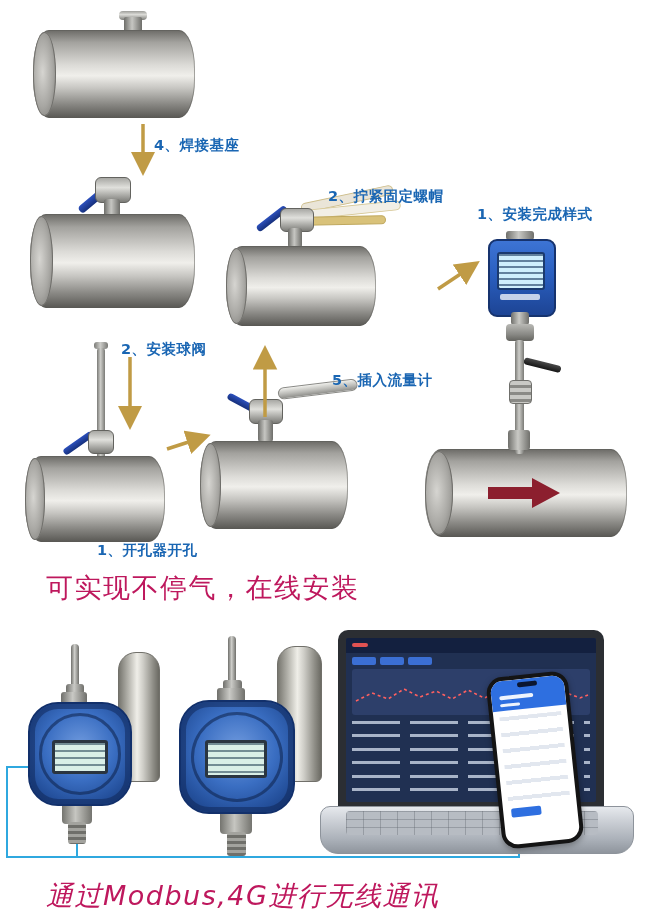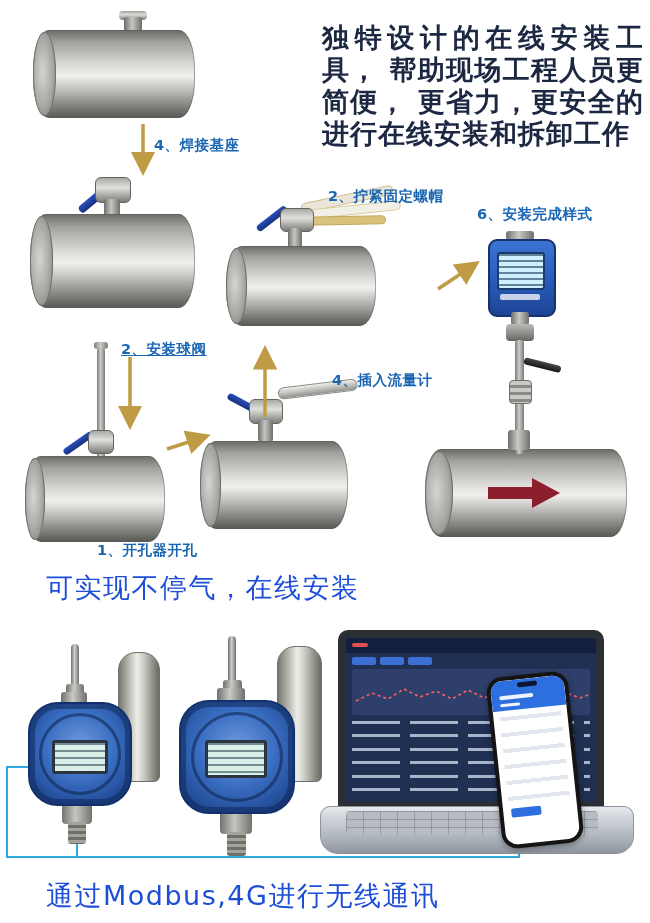--- a/index.html
+++ b/index.html
@@ -4,21 +4,21 @@
 <style>
   html,body{margin:0;padding:0;background:#ffffff;}
   .stage{position:relative;width:650px;height:923px;background:#ffffff;overflow:hidden;
          font-family:"DejaVu Sans","Liberation Sans",sans-serif;}
   .abs{position:absolute;}
 
   
   .intro{position:absolute;left:322px;top:22px;width:322px;font-size:27px;line-height:32px;
          font-weight:600;color:#1c2742;text-align:justify;letter-spacing:1px;}
   .step-label{position:absolute;font-size:14.5px;font-weight:700;color:#1a66b3;letter-spacing:.5px;white-space:nowrap;}
-  .caption{position:absolute;font-size:27px;color:#1d4ed8;letter-spacing:1.5px;white-space:nowrap;}
+  .caption{position:absolute;font-size:27px;color:#be185d;letter-spacing:1.5px;white-space:nowrap;}
 
   
   .pipe{position:absolute;border-radius:16px/44%;
         background:linear-gradient(180deg,#6b6a66 0%,#a3a29e 14%,#dcdbd7 40%,#f0efeb 52%,#c7c6c2 66%,#8a8985 84%,#585753 100%);
         box-shadow:inset 0 0 0 1px rgba(90,90,86,.5);}
   .pipe::before{content:"";position:absolute;left:0;top:2%;bottom:2%;width:14%;border-radius:50%;
         background:radial-gradient(ellipse at 42% 48%,#d6d5d1 0%,#a8a7a3 55%,#73726e 100%);
         box-shadow:inset 0 0 0 1px #6e6d69;}
 
   
@@ -87,21 +87,20 @@
 
   .wire{position:absolute;background:#2fa8df;}
 </style>
 </head>
 <body>
 
 <div class="stage">
 
   <div class="abs" style="left:0;top:0;width:650px;height:622px;">
 
-    <div class="intro">独特设计的在线安装工具， 帮助现场工程人员更简便， 更省力，更安全的进行在线安装和拆卸工作</div>
 
     <div class="abs metal-h" style="left:119px;top:11px;width:28px;height:9px;border-radius:4px;"></div>
     <div class="abs metal-v" style="left:124px;top:17px;width:18px;height:17px;border-radius:2px;"></div>
     <div class="pipe" style="left:33px;top:30px;width:162px;height:88px;"></div>
 
     <div class="handle-blue" style="left:70px;top:180px;width:42px;height:8px;transform:rotate(-40deg);transform-origin:100% 50%;"></div>
     <div class="valve-body" style="left:95px;top:177px;width:34px;height:24px;"></div>
     <div class="valve-stem" style="left:104px;top:199px;width:16px;height:18px;"></div>
     <div class="pipe" style="left:30px;top:214px;width:165px;height:94px;"></div>
 
@@ -145,25 +144,25 @@
       </defs>
       <line x1="143" y1="124" x2="143" y2="169" stroke="#c09b45" stroke-width="3.5" marker-end="url(#ah)"></line>
       <line x1="130" y1="357" x2="130" y2="423" stroke="#c09b45" stroke-width="3.5" marker-end="url(#ah)"></line>
       <line x1="167" y1="449" x2="204" y2="437" stroke="#c09b45" stroke-width="3.5" marker-end="url(#ah)"></line>
       <line x1="265" y1="417" x2="265" y2="352" stroke="#c09b45" stroke-width="3.5" marker-end="url(#ah)"></line>
       <line x1="438" y1="289" x2="474" y2="265" stroke="#c09b45" stroke-width="3.5" marker-end="url(#ah)"></line>
       <polygon points="488,487 532,487 532,478 560,493 532,508 532,499 488,499" fill="#8c1f2e"></polygon>
     </svg>
 
     <div class="step-label" style="left:154px;top:136px;">4、焊接基座</div>
-    <div class="step-label" style="left:121px;top:340px;text-decoration:underline;">2、安装球阀</div>
+    <div class="step-label" style="left:121px;top:340px;">2、安装球阀</div>
     <div class="step-label" style="left:97px;top:541px;">1、开孔器开孔</div>
-    <div class="step-label" style="left:332px;top:371px;">4、插入流量计</div>
+    <div class="step-label" style="left:332px;top:371px;">5、插入流量计</div>
     <div class="step-label" style="left:328px;top:187px;">2、拧紧固定螺帽</div>
-    <div class="step-label" style="left:477px;top:205px;">6、安装完成样式</div>
+    <div class="step-label" style="left:477px;top:205px;">1、安装完成样式</div>
   </div>
 
   <div class="caption" style="left:46px;top:570px;">可实现不停气，在线安装</div>
 
   <div class="abs" style="left:0;top:622px;width:650px;height:255px;">
 
     <div class="wire" style="left:6px;top:144px;width:26px;height:2px;"></div>
     <div class="wire" style="left:6px;top:144px;width:2px;height:92px;"></div>
     <div class="wire" style="left:6px;top:234px;width:514px;height:2px;"></div>
     <div class="wire" style="left:518px;top:206px;width:2px;height:30px;"></div>
@@ -209,15 +208,15 @@
     <div class="phone" style="left:494px;top:52px;">
       <div class="phone-header"></div>
       <div class="phone-island"></div>
       <div class="phone-hline" style="left:8px;top:15px;width:34px;"></div>
       <div class="phone-hline" style="left:8px;top:23px;width:20px;height:3px;"></div>
       <div class="phone-rows"></div>
       <div class="phone-chip"></div>
     </div>
   </div>
 
-  <div class="caption" style="left:46px;top:878px;">通过Modbus,4G进行无线通讯</div>
+  <div class="caption" style="left:46px;top:878px;font-style:italic;">通过Modbus,4G进行无线通讯</div>
 
 </div>
 
 </body></html>

